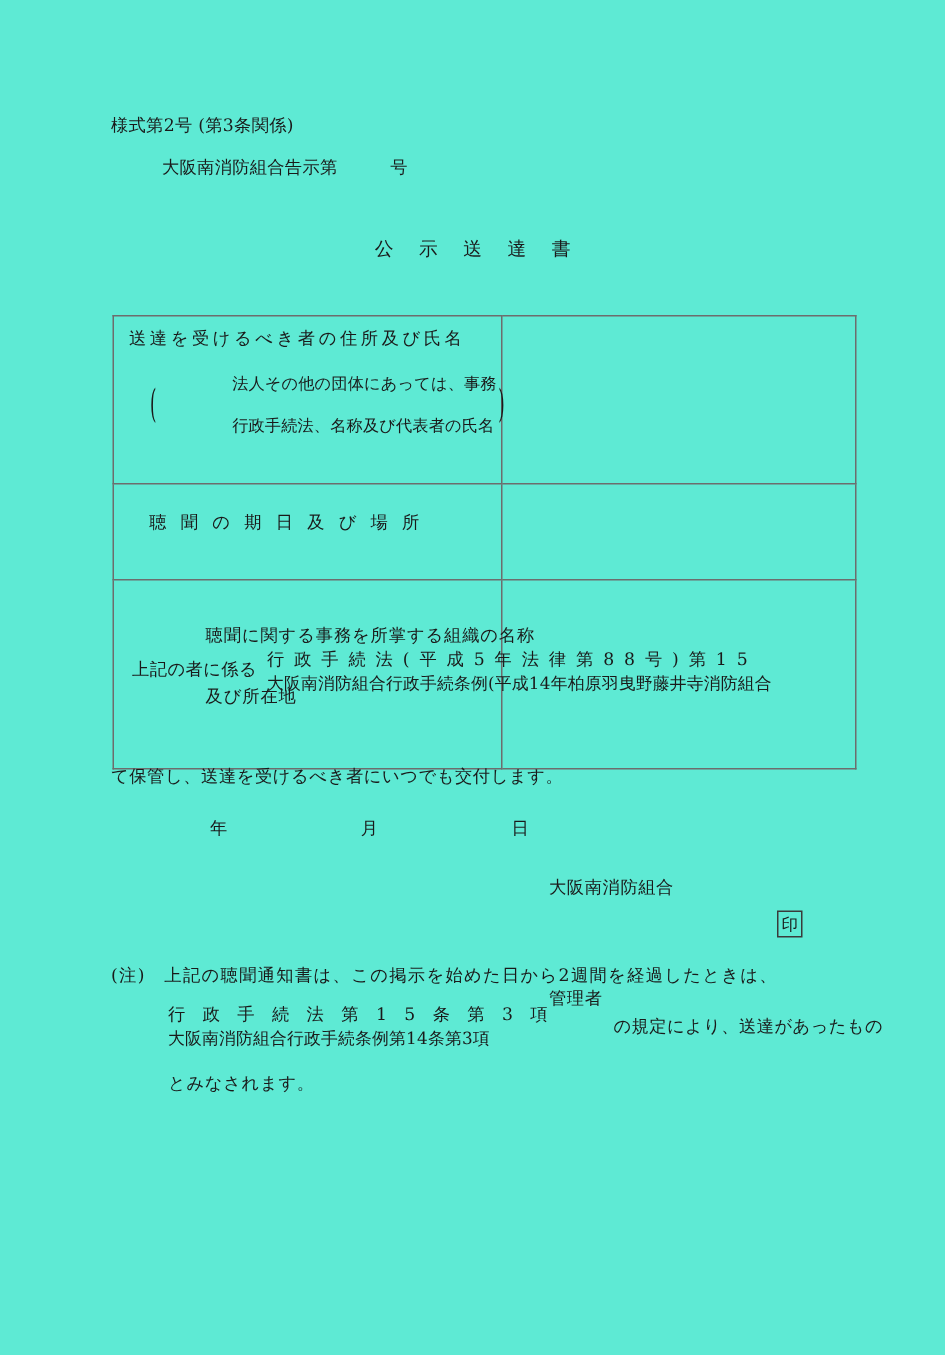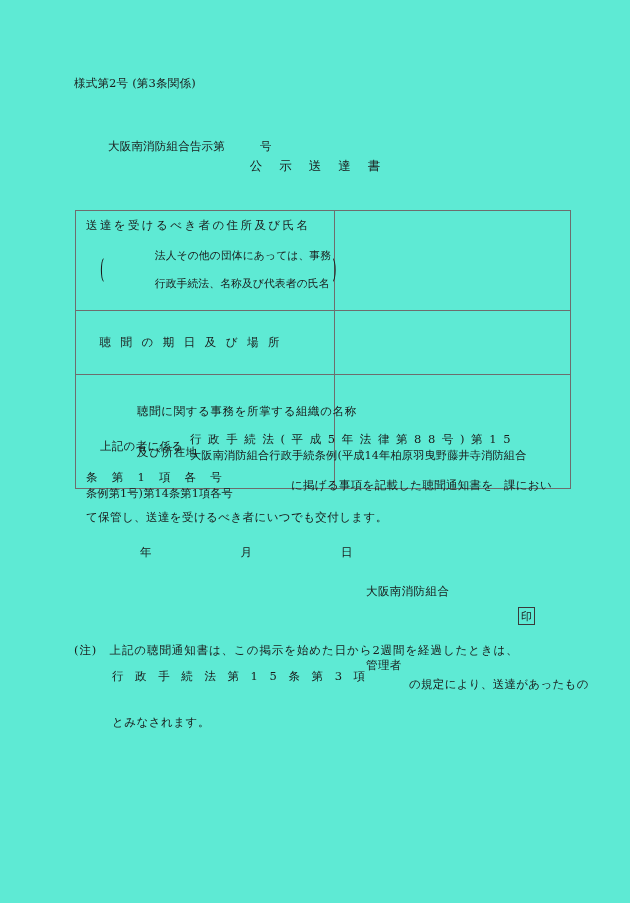--- a/index.html
+++ b/index.html
@@ -29,21 +29,20 @@
   
   #form-code {
     left: 74px; top: 78px;
     font-size: 11.5px;
     letter-spacing: 0.2px;
   }
   #notice-number {
     left: 108px; top: 106px;
     font-size: 11.5px;
     letter-spacing: 0.2px;
-    margin-top: 35px;
   }
 
   
   #doc-title {
     left: 0; right: 0; top: 160px;
     text-align: center;
     font-size: 12.5px;
     letter-spacing: 17px;
     text-indent: 17px;
     white-space: pre;
@@ -57,21 +56,21 @@
     border-collapse: collapse;
     table-layout: fixed;
   }
   #info-table td {
     border: 1px solid #6d6d6d;
     vertical-align: middle;
     padding: 0;
   }
   #info-table td.label {
     width: 240px;
-    padding: 6px 8px 6px 10px;
+    padding: 6px 8px 18px 10px;
   }
   #info-table td.value { width: 235px; }
   .row-addr  { height: 82px; }
   .row-date  { height: 64px; }
   .row-org   { height: 62px; }
 
   .label-main {
     font-size: 11.5px;
     letter-spacing: 2.4px;
     line-height: 1.5;
@@ -111,21 +110,21 @@
     font-size: 10.8px;
     line-height: 1.28;
     letter-spacing: 0.1px;
     white-space: pre;
     padding: 0 1px;
   }
 
   
   #body-block {
     position: absolute;
-    left: 86px; top: 432px;
+    left: 74px; top: 432px;
     width: 490px;
     font-size: 11.5px;
     text-align: right;
   }
 
   .ov-line { position: relative; height: 38px; }
   .ov-upper {
     position: absolute; left: 0; top: 0;
     font-size: 11.5px;
     white-space: pre;
@@ -257,40 +256,35 @@
   </table>
 
   <div id="body-block">
 
     <div class="ov-line">
       <span class="ov-upper" id="lead-in">上記の者に係る</span>
       <span class="ov-upper" id="law-upper-1">行政手続法(平成5年法律第88号)第15</span>
       <span class="ov-lower" id="law-lower-1">大阪南消防組合行政手続条例(平成14年柏原羽曳野藤井寺消防組合</span>
     </div>
 
-    <div class="ov-line">
-      <span class="ov-upper" id="law-upper-2">条第1項各号</span>
-      <span class="ov-lower" id="law-lower-2">条例第1号)第14条第1項各号</span>
-      <span class="ov-upper" id="tail-2">に掲げる事項を記載した聴聞通知書を</span>
-      <span class="ov-upper" id="dept-2">課におい</span>
-    </div>
 
     <div id="body-line-3">て保管し、送達を受けるべき者にいつでも交付します。</div>
   </div>
 
   <div class="abs" id="date-line">年　　月　　日</div>
 
   <div class="abs" id="sig-org">大阪南消防組合</div>
   <div class="abs" id="sig-title">管理者</div>
   <div id="seal-box">印</div>
 
   <div id="note-block">
     <div id="note-line-1">(注)　上記の聴聞通知書は、この掲示を始めた日から2週間を経過したときは、</div>
 
     <div id="note-ov">
       <span class="ov-upper" id="note-upper">行政手続法第15条第3項</span>
+      <span class="ov-lower" id="note-lower">大阪南消防組合行政手続条例第14条第3項</span>
       <span class="ov-upper" id="note-tail">の規定により、送達があったもの</span>
     </div>
 
     <div id="note-line-3">とみなされます。</div>
   </div>
 
 </div>
 
 </body></html>

